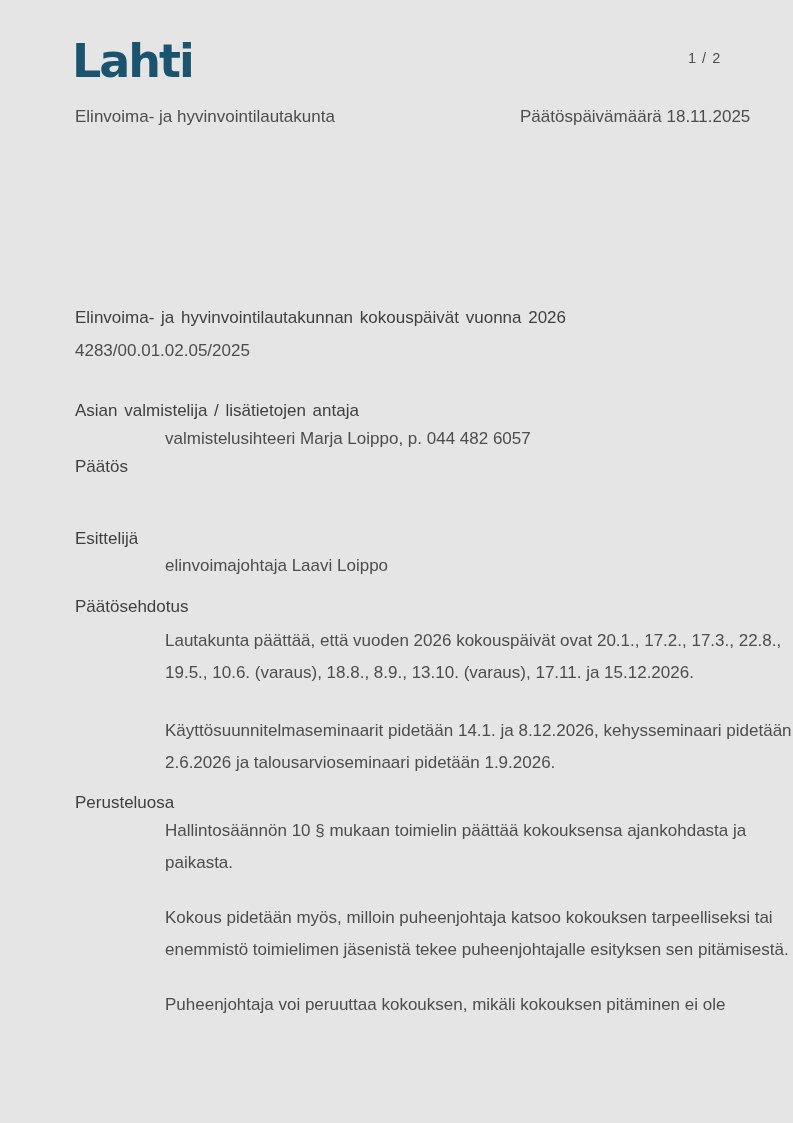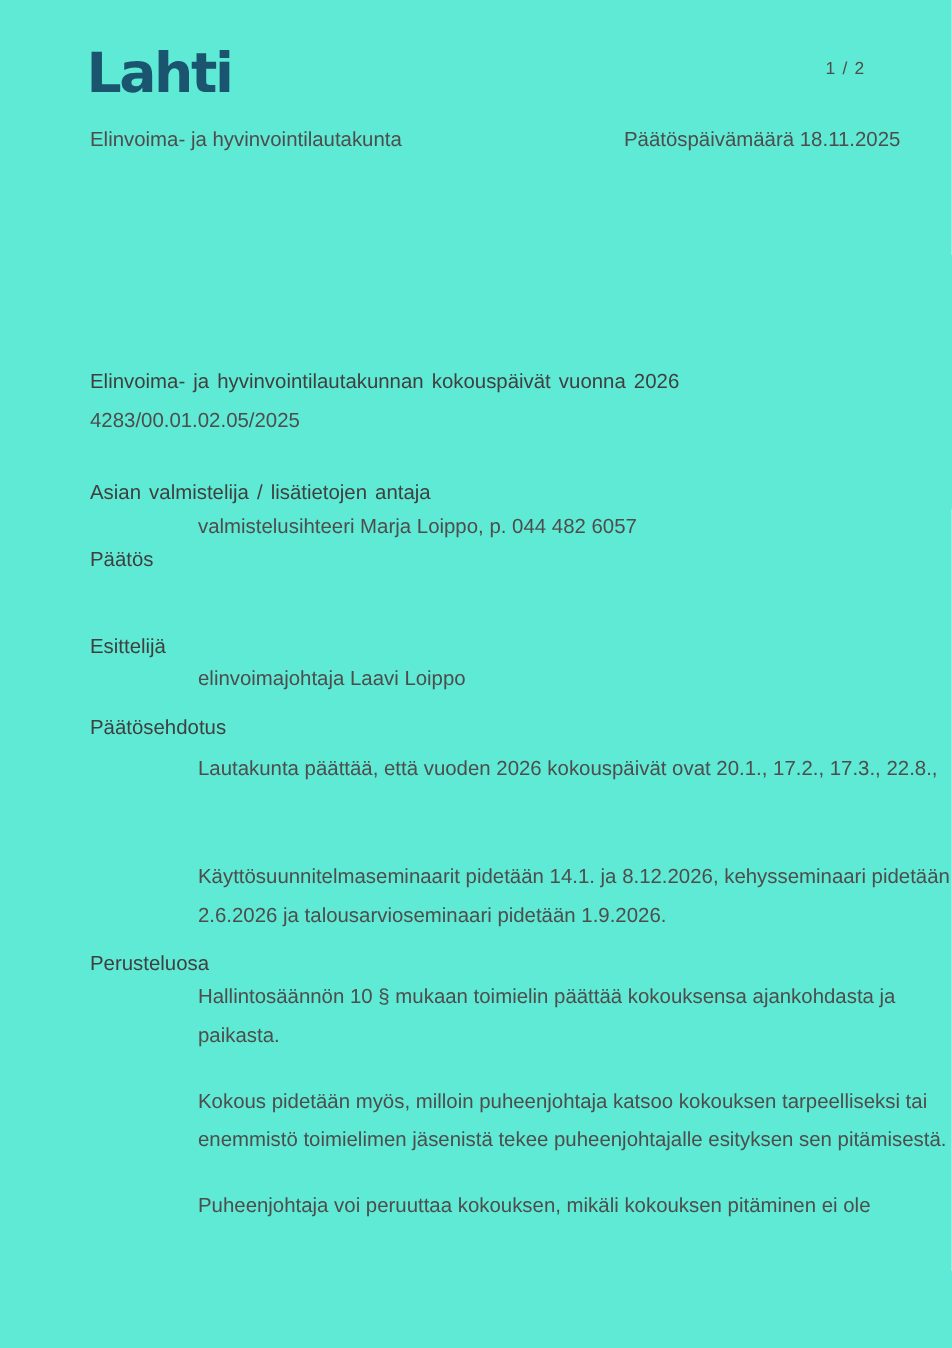--- a/index.html
+++ b/index.html
@@ -5,21 +5,21 @@
   * { margin: 0; padding: 0; box-sizing: border-box; }
   html, body { background: #ffffff; }
   body {
     width: 793px; height: 1123px;
     font-family: "Liberation Sans", sans-serif;
     position: relative;
     overflow: hidden;
   }
   .page {
     position: absolute; inset: 0;
-    background: #5eead4;
+    background: #e5e5e5;
   }
   .logo {
     position: absolute; left: 72px; top: 38px;
     font-family: "DejaVu Sans", sans-serif;
     font-weight: bold;
     font-size: 46px;
     letter-spacing: -2px;
     color: #1a546e;
     line-height: 1;
   }
@@ -62,20 +62,21 @@
   <div class="line left-col heading" style="top:402px">Asian valmistelija / lisätietojen antaja</div>
   <div class="line indent-col" style="top:430px">valmistelusihteeri Marja Loippo, p. 044 482 6057</div>
 
   <div class="line left-col heading" style="top:458px">Päätös</div>
 
   <div class="line left-col heading" style="top:530px">Esittelijä</div>
   <div class="line indent-col" style="top:557px">elinvoimajohtaja Laavi Loippo</div>
 
   <div class="line left-col heading" style="top:598px">Päätösehdotus</div>
   <div class="line indent-col" style="top:632px">Lautakunta päättää, että vuoden 2026 kokouspäivät ovat 20.1., 17.2., 17.3., 22.8.,</div>
+  <div class="line indent-col" style="top:664px">19.5., 10.6. (varaus), 18.8., 8.9., 13.10. (varaus), 17.11. ja 15.12.2026.</div>
   <div class="line indent-col" style="top:722px">Käyttösuunnitelmaseminaarit pidetään 14.1. ja 8.12.2026, kehysseminaari pidetään</div>
   <div class="line indent-col" style="top:754px">2.6.2026 ja talousarvioseminaari pidetään 1.9.2026.</div>
 
   <div class="line left-col heading" style="top:794px">Perusteluosa</div>
   <div class="line indent-col" style="top:822px">Hallintosäännön 10 § mukaan toimielin päättää kokouksensa ajankohdasta ja</div>
   <div class="line indent-col" style="top:854px">paikasta.</div>
   <div class="line indent-col" style="top:909px">Kokous pidetään myös, milloin puheenjohtaja katsoo kokouksen tarpeelliseksi tai</div>
   <div class="line indent-col" style="top:941px">enemmistö toimielimen jäsenistä tekee puheenjohtajalle esityksen sen pitämisestä.</div>
   <div class="line indent-col" style="top:996px">Puheenjohtaja voi peruuttaa kokouksen, mikäli kokouksen pitäminen ei ole</div>
 

